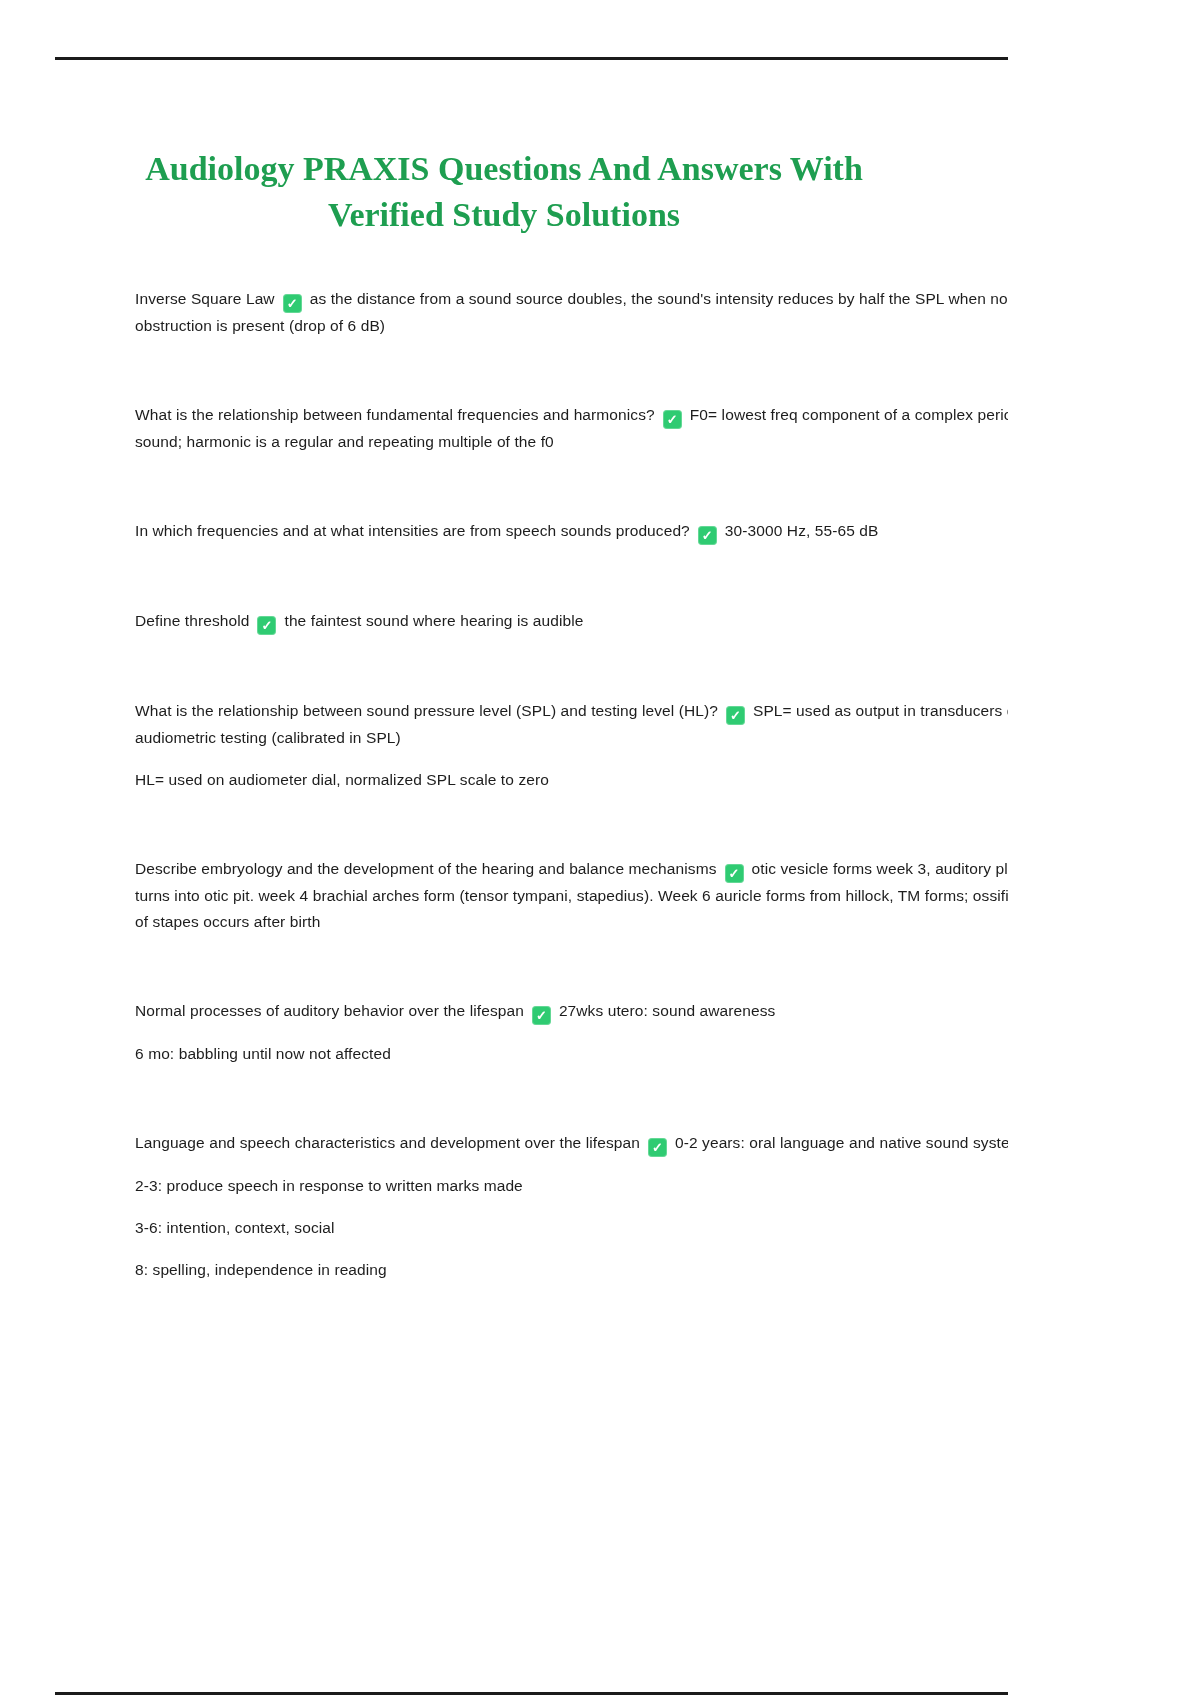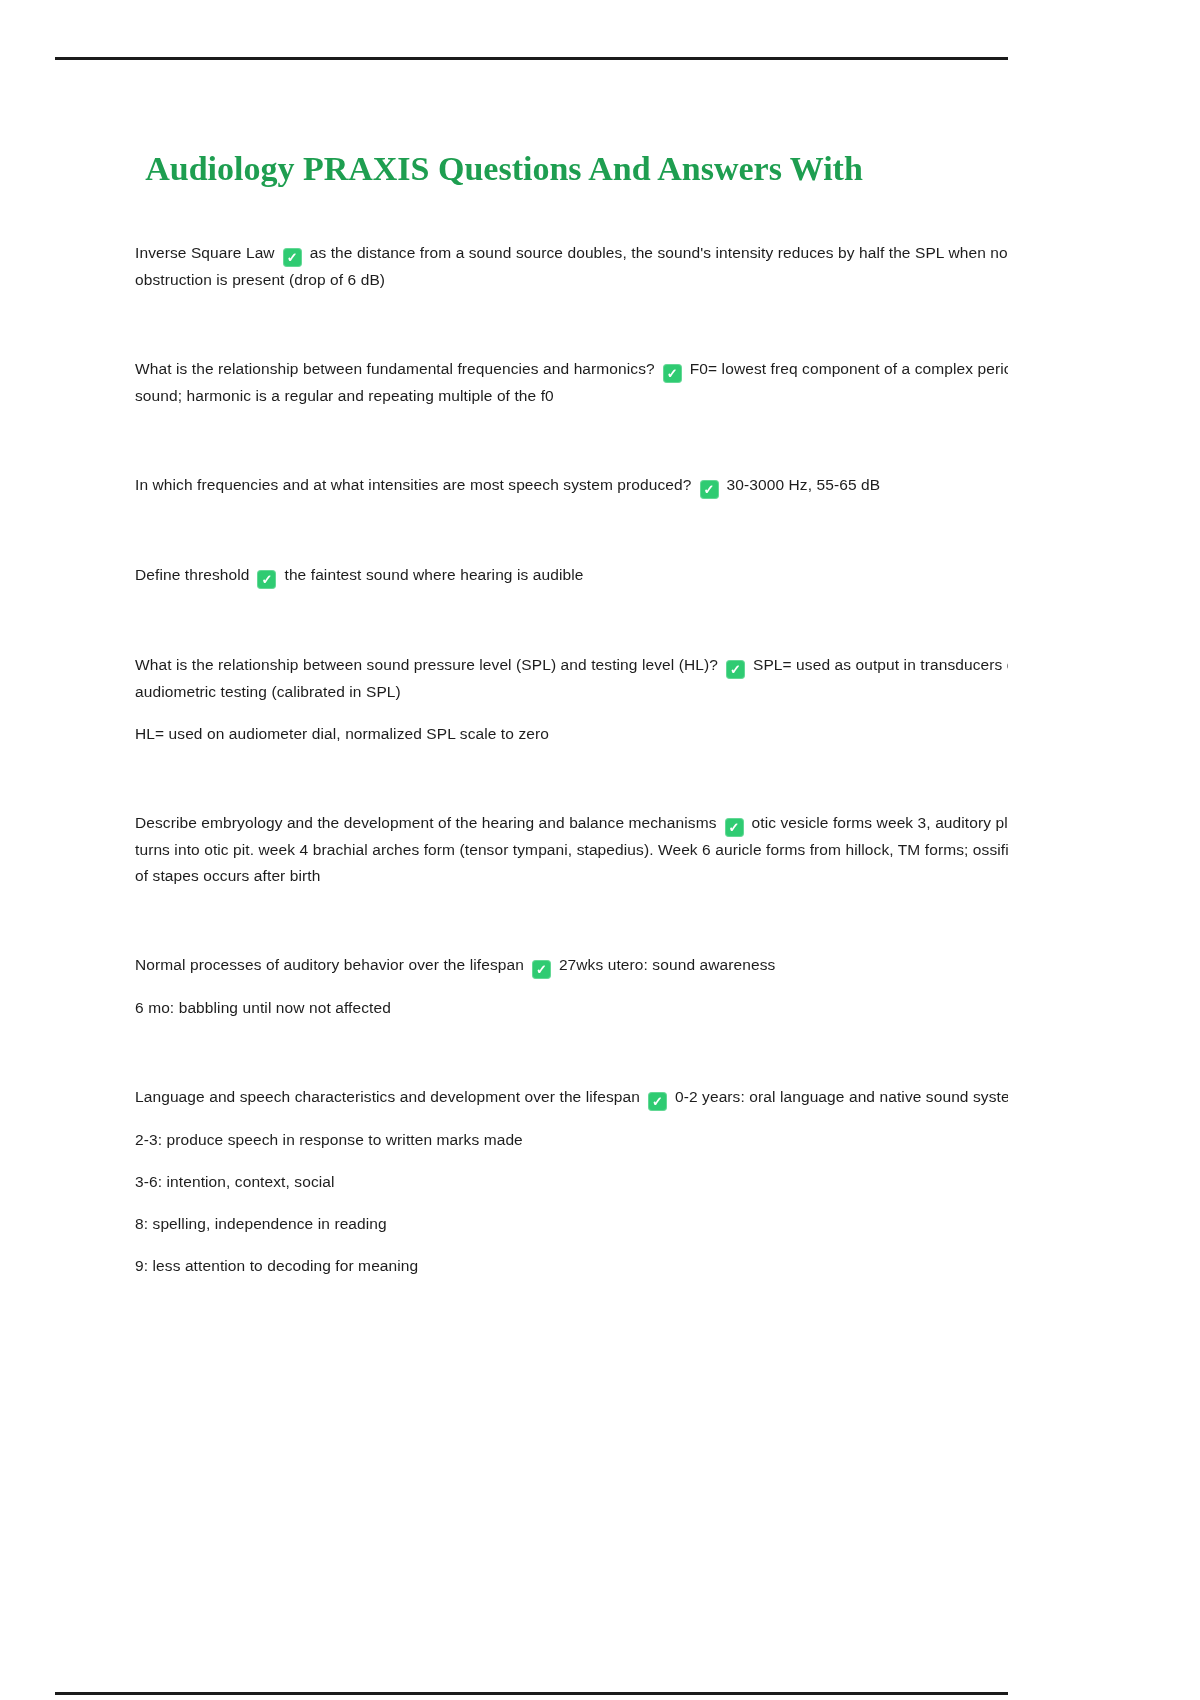--- a/index.html
+++ b/index.html
@@ -65,33 +65,34 @@
   }
 </style>
 </head>
 <body>
 
 <div class="page" style="--title-color: #1e9e50; --check-color: #2fcb72;">
   <div class="rule rule-top"></div>
 
   <h1 class="doc-title">
     <div>Audiology PRAXIS Questions And Answers With</div>
+    <div>Verified Study Solutions</div>
   </h1>
 
   <div class="content" id="qa-container">
   <div class="qa-block">
     <p class="qa-main"><span class="q">Inverse Square Law</span><span class="check">✓</span><span class="a">as the distance from a sound source doubles, the sound's intensity reduces by half the SPL when no obstruction is present (drop of 6 dB)</span></p>
   </div>
 
   <div class="qa-block">
     <p class="qa-main"><span class="q">What is the relationship between fundamental frequencies and harmonics?</span><span class="check">✓</span><span class="a">F0= lowest freq component of a complex periodic sound; harmonic is a regular and repeating multiple of the f0</span></p>
   </div>
 
   <div class="qa-block">
-    <p class="qa-main"><span class="q">In which frequencies and at what intensities are most speech system produced?</span><span class="check">✓</span><span class="a">30-3000 Hz, 55-65 dB</span></p>
+    <p class="qa-main"><span class="q">In which frequencies and at what intensities are from speech sounds produced?</span><span class="check">✓</span><span class="a">30-3000 Hz, 55-65 dB</span></p>
   </div>
 
   <div class="qa-block">
     <p class="qa-main"><span class="q">Define threshold</span><span class="check">✓</span><span class="a">the faintest sound where hearing is audible</span></p>
   </div>
 
   <div class="qa-block">
     <p class="qa-main"><span class="q">What is the relationship between sound pressure level (SPL) and testing level (HL)?</span><span class="check">✓</span><span class="a">SPL= used as output in transducers during audiometric testing (calibrated in SPL)</span></p>
   <p>HL= used on audiometer dial, normalized SPL scale to zero</p>
       </div>
@@ -103,18 +104,17 @@
   <div class="qa-block">
     <p class="qa-main"><span class="q">Normal processes of auditory behavior over the lifespan</span><span class="check">✓</span><span class="a">27wks utero: sound awareness</span></p>
   <p>6 mo: babbling until now not affected</p>
       </div>
 
   <div class="qa-block">
     <p class="qa-main"><span class="q">Language and speech characteristics and development over the lifespan</span><span class="check">✓</span><span class="a">0-2 years: oral language and native sound system</span></p>
   <p>2-3: produce speech in response to written marks made</p>
         <p>3-6: intention, context, social</p>
         <p>8: spelling, independence in reading</p>
-        <p>9: less attention to decoding for meaning</p>
       </div>
 </div>
 
   <div class="rule rule-bottom"></div>
 </div>
 
 </body></html>

